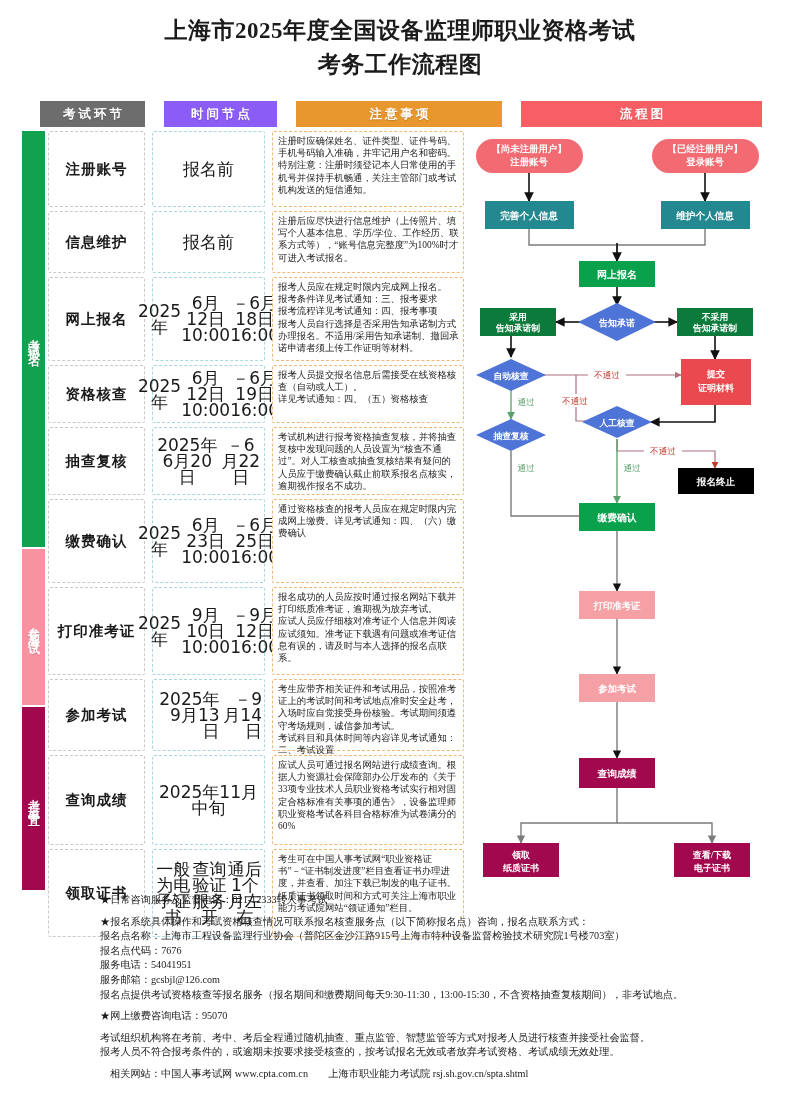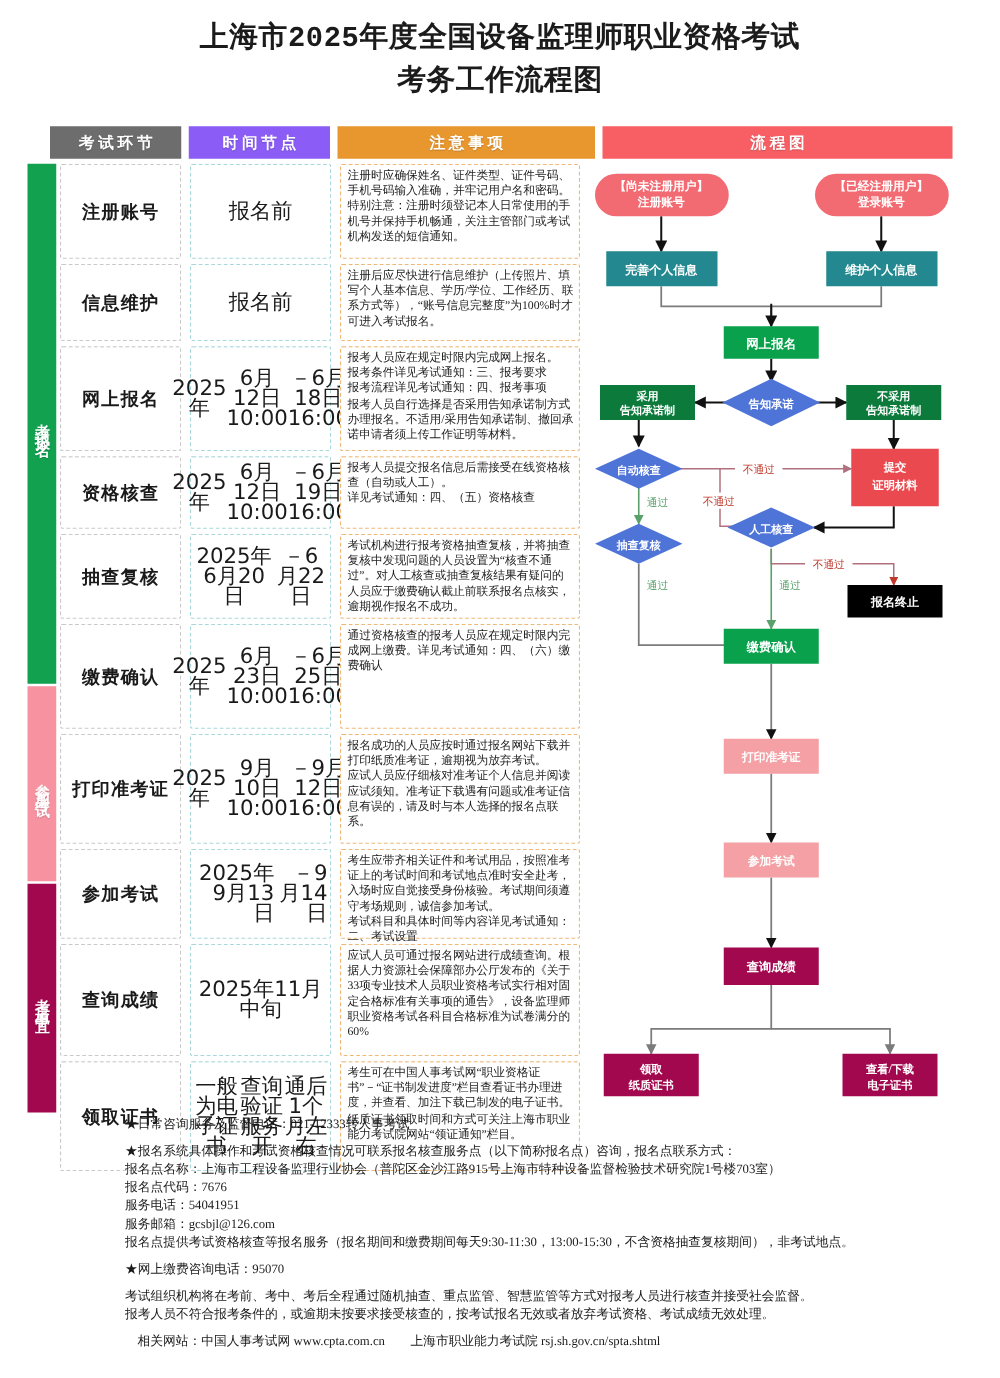--- a/index.html
+++ b/index.html
@@ -8,33 +8,33 @@
     background: #ffffff;
     font-family: "Liberation Sans", "DejaVu Sans", sans-serif;
     color: #1a1a1a;
     overflow: hidden;
   }
   .page { position: relative; width: 800px; height: 1102px; }
 
   
   .title-wrap { padding-top: 14px; text-align: center; }
   .title-line {
-    font-family: Liberation Mono, monospace;
+    font-family: Liberation Serif, serif;
     font-weight: bold;
     font-size: 23px;
     letter-spacing: 0.5px;
     line-height: 34px;
     color: #1b1b1b;
   }
 
   
   .hdr-row {
     position: absolute; left: 40px; top: 101px;
     width: 722px; height: 26px;
-    display: flex; gap: 6px;
+    display: flex; gap: 19px;
   }
   .hdr {
     display: flex; align-items: center; justify-content: center;
     color: #ffffff; font-weight: bold; font-size: 12.5px;
     letter-spacing: 3px; text-indent: 3px;
     font-family: "Liberation Serif", "DejaVu Serif", serif;
     text-shadow: 0 1px 1px rgba(0,0,0,.18);
   }
   .hdr-stage { width: 105px; background: #6d6d6d; }
   .hdr-time  { width: 113px; background: #8b5cf6; }

